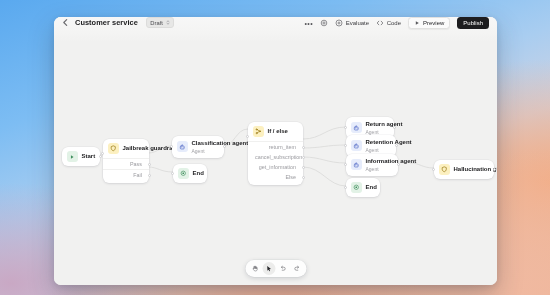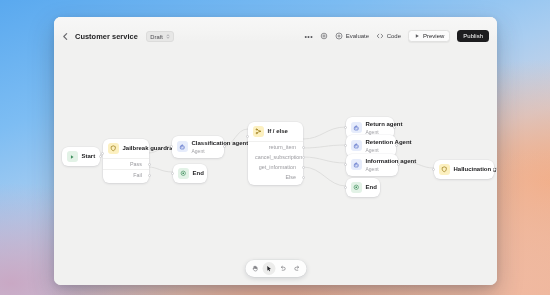--- a/index.html
+++ b/index.html
@@ -47,21 +47,21 @@
   }
 
   
   #titlebar {
     position: absolute;
     left: 0; top: 0;
     width: 100%;
     height: 25px;
     background: linear-gradient(180deg, #f7f7f7 0%, #f4f4f3 62%, rgba(243,243,242,0) 100%);
     display: flex;
-    align-items: flex-end;
+    align-items: flex-start;
     padding: 0 8px 0 7px;
     z-index: 20;
   }
   #title-left { display: flex; align-items: center; gap: 5px; }
 
   .back-chevron {
     width: 9px; height: 9px;
     display: block;
     color: #6c6c70;
   }

